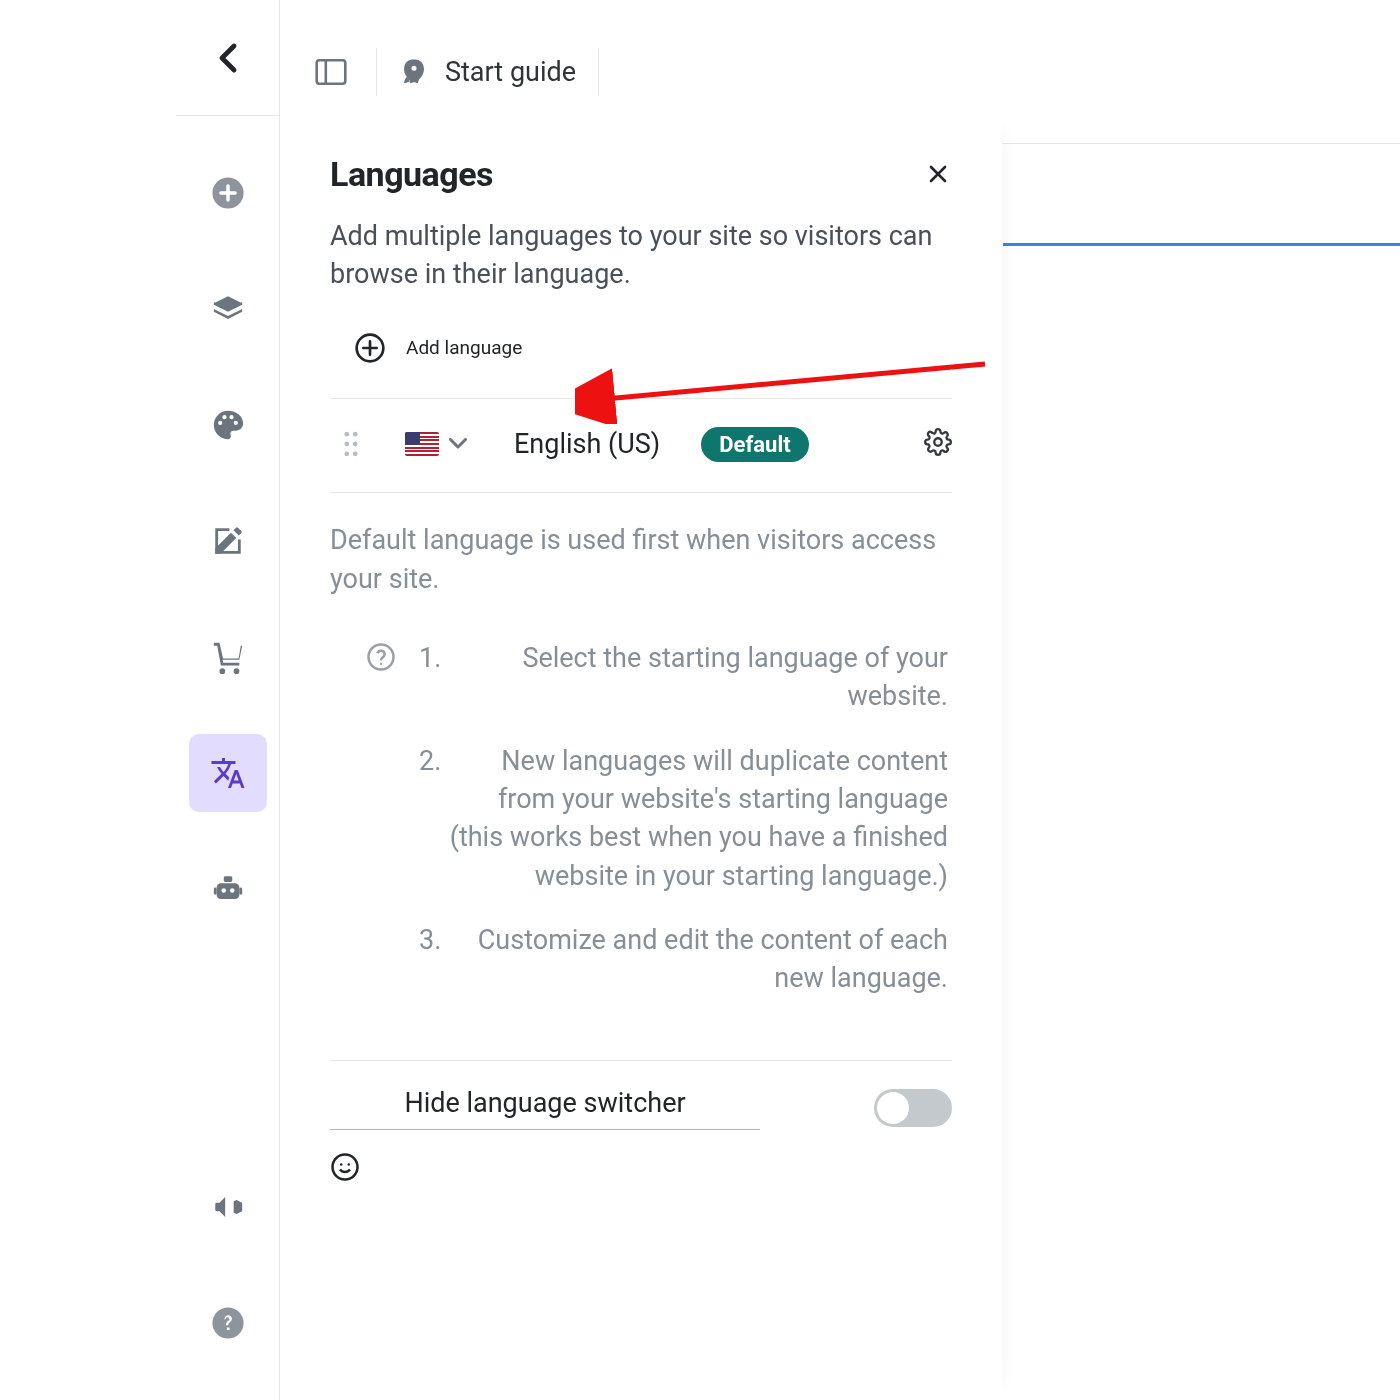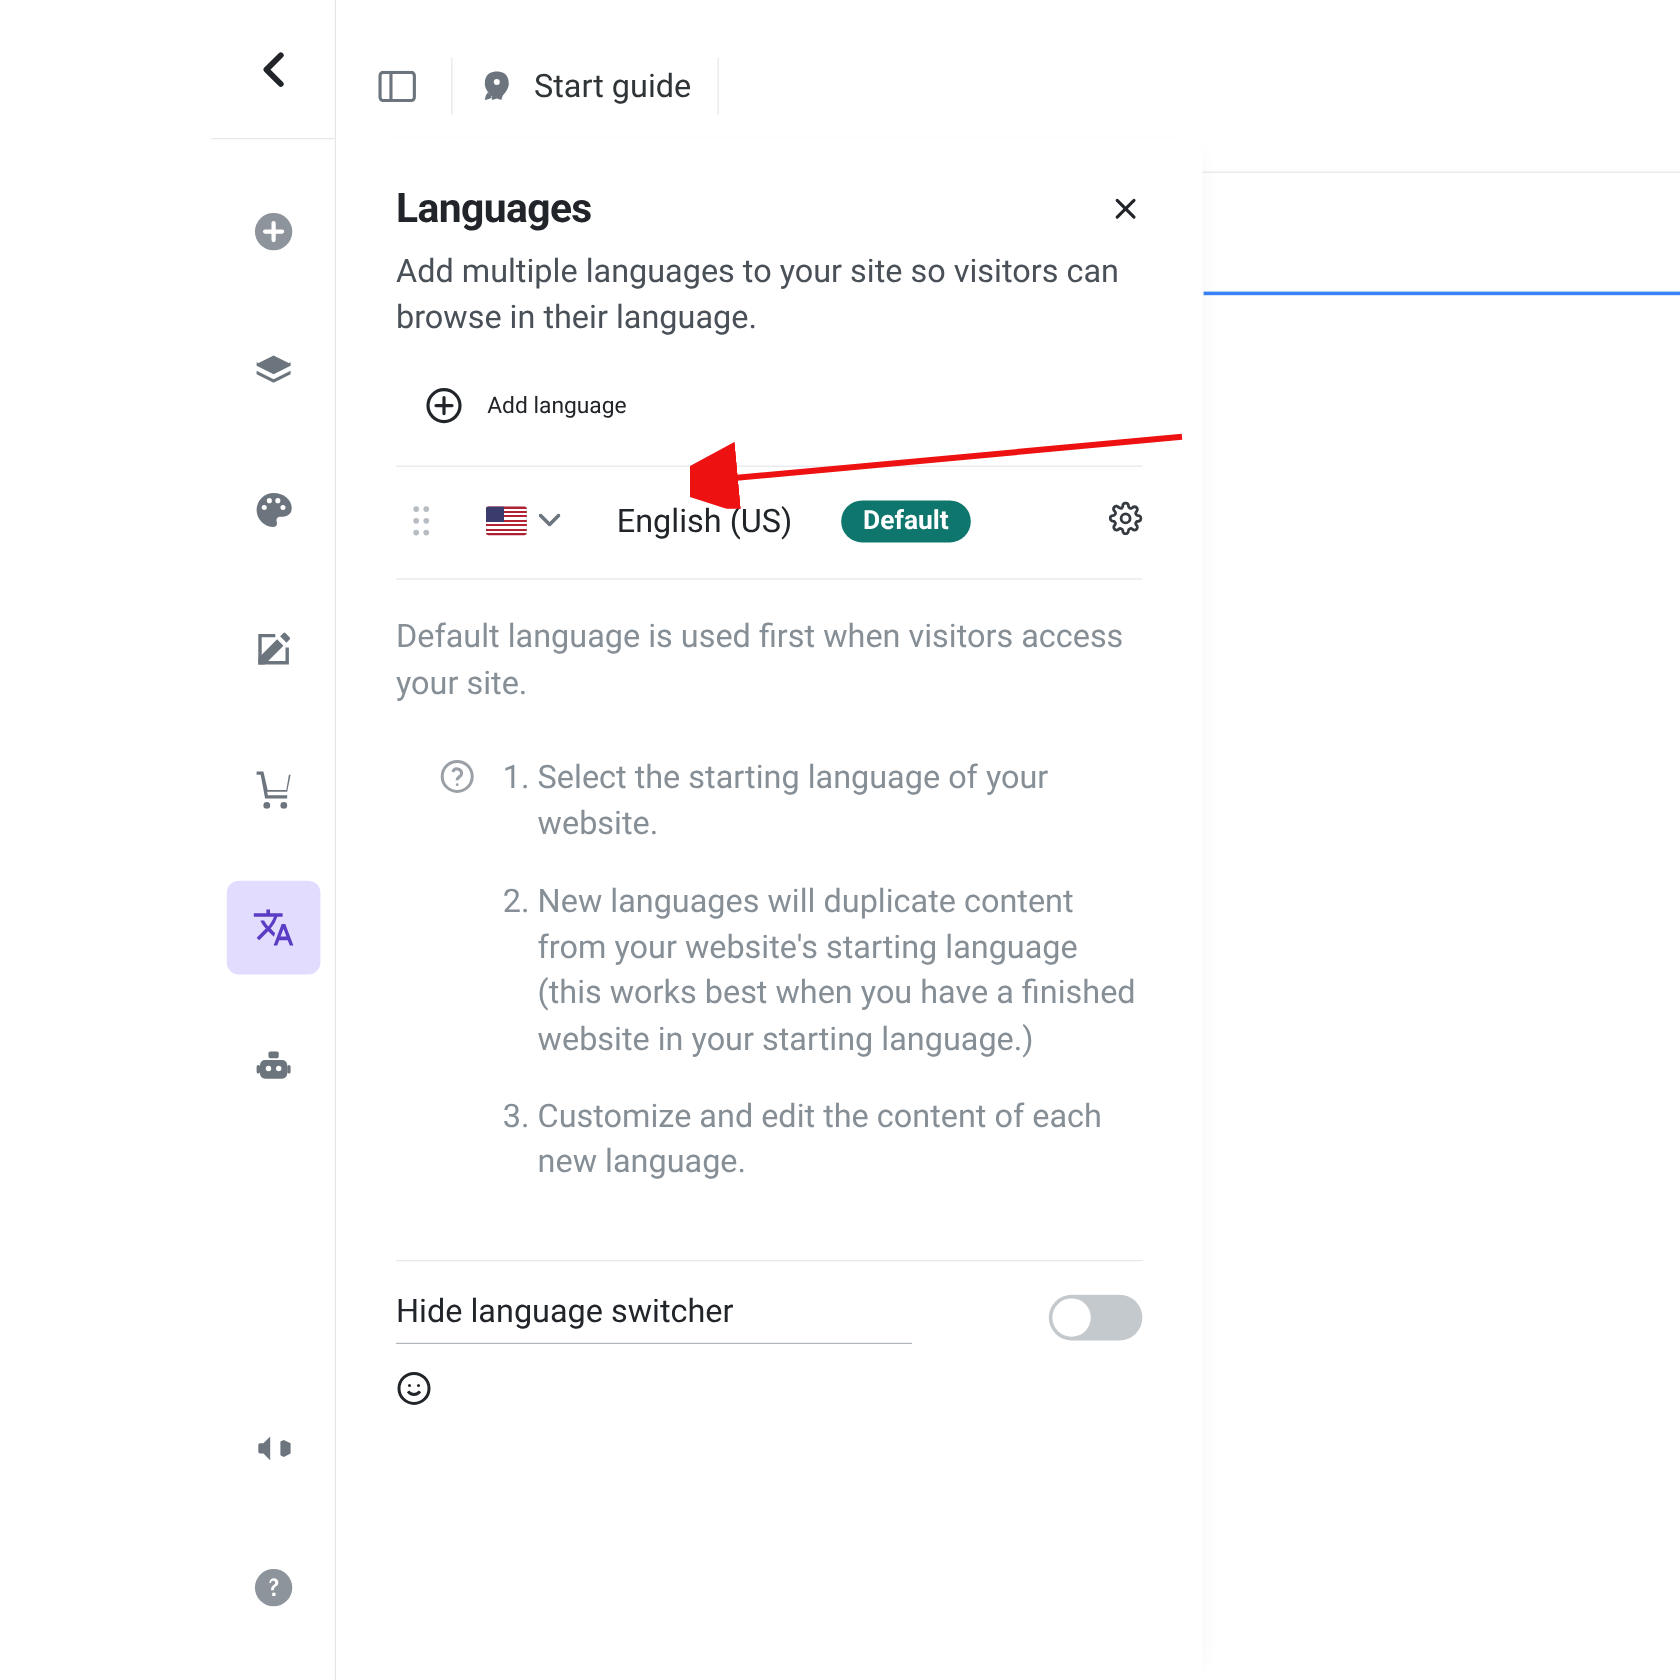--- a/index.html
+++ b/index.html
@@ -22,41 +22,41 @@
   
   .topbar { position: absolute; left: 280px; top: 0; right: 0; height: 144px; border-bottom: 1px solid #e5e7eb; display:flex; align-items:center; padding: 0 28px; gap: 22px; background:#fff; }
   .topbar .vsep { width:1px; height:48px; background:#e5e7eb; }
   .topbar .guide { display:flex; align-items:center; gap:16px; cursor:pointer; }
   .topbar .guide span.label { font-size: 27px; color:#2f3437; }
 
   
   .panel { position: absolute; left: 280px; top: 116px; width: 722px; height: 1284px; background: #fff; padding: 38px 50px 20px 50px; box-shadow: 10px 0 20px -15px rgba(0,0,0,0.08); }
   .panel h1 { font-size: 34px; font-weight: 700; letter-spacing: -0.5px; }
   .panel .close { position:absolute; top: 38px; right: 44px; width:40px; height:40px; display:flex; align-items:center; justify-content:center; cursor:pointer; border-radius:6px; }
-  .panel .subtitle { font-size: 27px; color: #495057; margin-top: 14px; line-height: 1.4; max-width: 620px; }
+  .panel .subtitle { font-size: 27px; color: #495057; margin-top: 24px; line-height: 1.4; max-width: 620px; }
   .addlang { display:flex; align-items:center; gap:20px; padding: 38px 0 34px 24px; border-bottom: 1px solid #e5e7eb; cursor:pointer; }
   .addlang .lbl { font-size: 19px; color:#212529; }
 
   .lang-row { display:flex; align-items:center; gap: 35px; padding: 28px 0 30px 12px; border-bottom: 1px solid #e5e7eb; }
   .drag-handle { width:28px; color:#9aa0a6; cursor:grab; font-size:22px; letter-spacing:3px; line-height:12px; }
   .flag { width:34px; height:24px; border-radius:2px; position:relative; overflow:hidden; box-shadow: 0 0 0 0.5px rgba(0,0,0,0.15) inset; background: linear-gradient(#b22234,#b22234 7.7%,#fff 7.7%,#fff 15.4%,#b22234 15.4%,#b22234 23.1%,#fff 23.1%,#fff 30.8%,#b22234 30.8%,#b22234 38.5%,#fff 38.5%,#fff 46.2%,#b22234 46.2%,#b22234 53.9%,#fff 53.9%,#fff 61.6%,#b22234 61.6%,#b22234 69.3%,#fff 69.3%,#fff 77%,#b22234 77%,#b22234 84.7%,#fff 84.7%,#fff 92.4%,#b22234 92.4%); }
   .flag::before { content:""; position:absolute; left:0; top:0; width:15px; height:13px; background:#3c3b6e; }
   .chev { color:#6c757d; }
   .lang-name { font-size:27px; color:#212529; margin-left: 12px; }
   .badge { background:#0f766e; color:#fff; font-weight:700; font-size:22px; padding:5px 18px; border-radius: 999px; margin-left: 6px; }
   .gear { margin-left:auto; cursor:pointer; color:#343a40; }
 
   .hint { font-size:27px; color:#868e96; margin-top: 28px; line-height:1.45; }
   .steps-wrap { display:flex; gap: 24px; margin: 40px 0 36px 36px; color:#868e96; }
-  .steps { font-size:27px; line-height:1.42; padding-left: 28px; }
+  .steps { font-size:27px; line-height:1.42; padding-left: 28px; text-align: right; }
   .steps li { margin-bottom: 26px; max-width: 500px; }
 
   hr.sep { border:0; border-top:1px solid #e5e7eb; }
 
-  .switcher-row { display:flex; align-items:center; justify-content:space-between; padding: 26px 0 0 0; }
+  .switcher-row { display:flex; align-items:center; justify-content:space-between; padding: 26px 0 0 0; text-align: center; }
   .switcher-row .label { font-size:27px; color:#212529; border-bottom: 1px solid #b0b6bb; padding-bottom: 10px; width: 430px; }
   .toggle { width:78px; height:38px; background:#c4c9cd; border-radius: 999px; position:relative; cursor:pointer; }
   .toggle .knob { position:absolute; left:3px; top:3px; width:32px; height:32px; background:#fff; border-radius:50%; }
 
   .rate-row { display:flex; align-items:center; gap:16px; margin-top: 22px; font-size:26px; }
   .rate-link { text-decoration: underline; color:#212529; cursor:pointer; }
   .rate-tail { color:#5f6770; }
 
   
   .arrow-note { position:absolute; pointer-events:none; }

